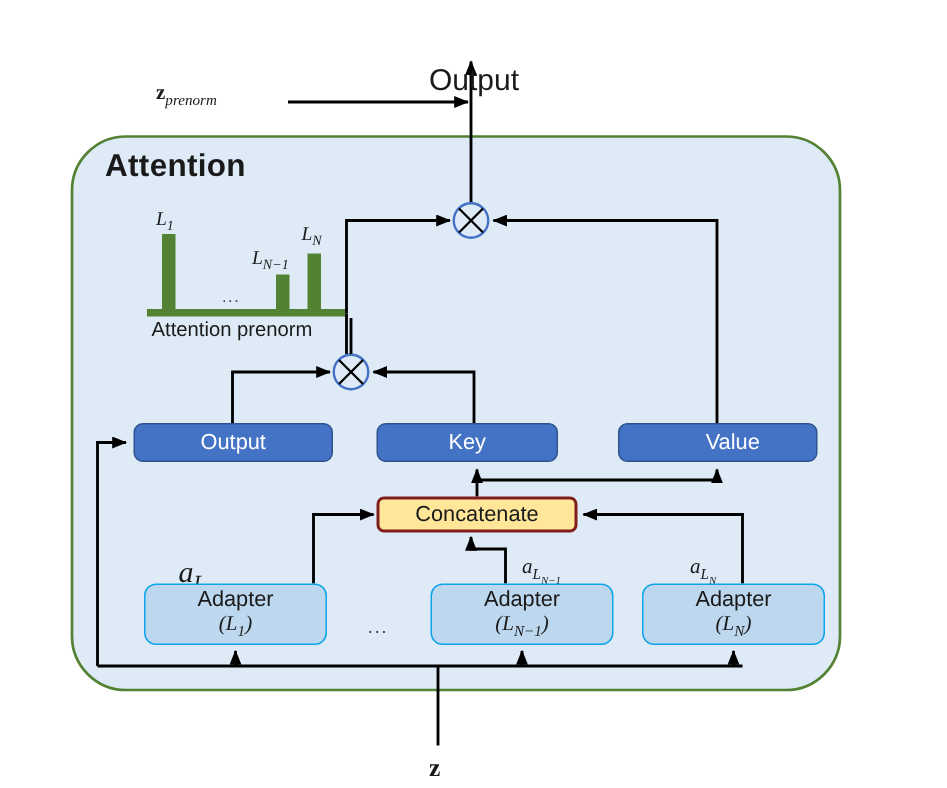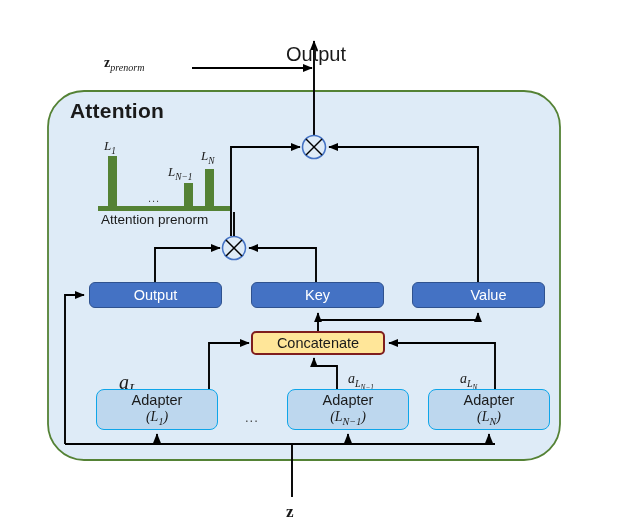--- a/index.html
+++ b/index.html
@@ -197,21 +197,21 @@
   <div class="txt bar-lbl" style="left:104px; top:139px;"><span>L</span><span class="sub-small">1</span></div>
   <div class="txt bar-lbl" style="left:168px; top:165px;"><span>L</span><span class="sub-small">N−1</span></div>
   <div class="txt bar-lbl" style="left:201px; top:149px;"><span>L</span><span class="sub-small">N</span></div>
   <div class="dots" style="left:148px; top:192px;">...</div>
 
   <div class="txt lbl-attn">Attention prenorm</div>
 
   <div class="box qkv" style="left:89px; top:282px; width:133px;">
     <span>Output</span>
   </div>
-  <div class="box qkv" style="left:251px; top:282px; width:133px;">
+  <div class="box qkv" style="left:251px; top:282px; width:121px;">
     <span>Key</span>
   </div>
   <div class="box qkv" style="left:412px; top:282px; width:133px;padding-left:20px;">
     <span>Value</span>
   </div>
 
   <div class="box concat" style="left:251px; top:331px; width:134px;">
     <span>Concatenate</span>
   </div>
 

